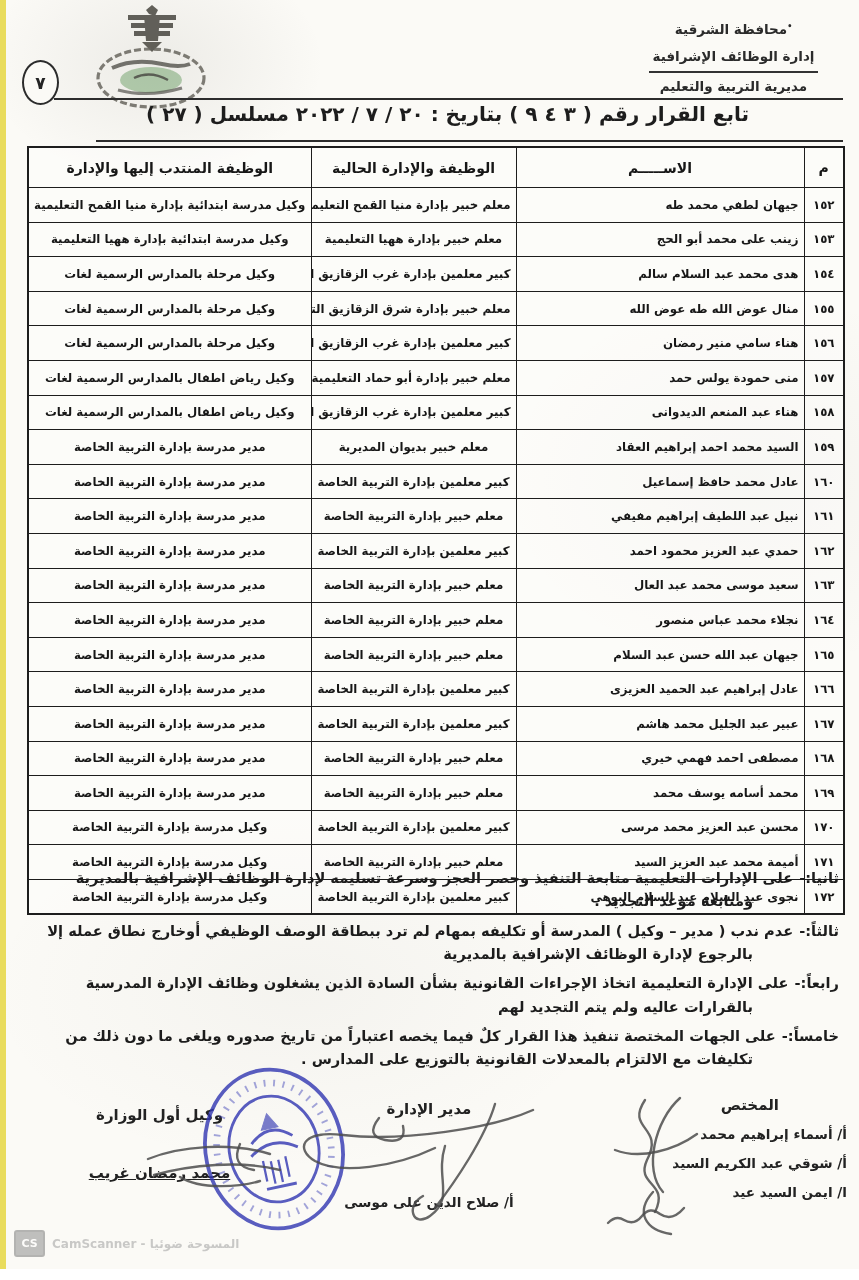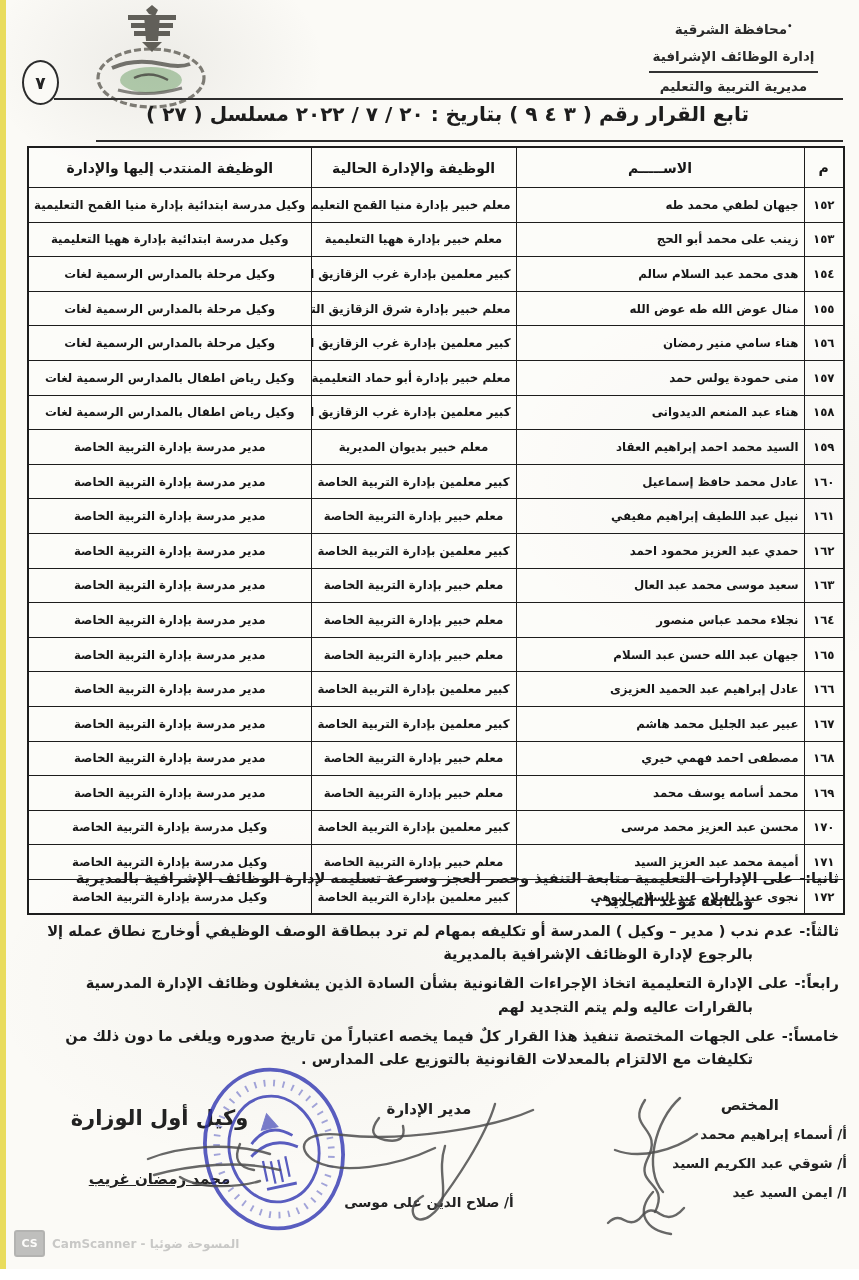--- a/index.html
+++ b/index.html
@@ -65,21 +65,21 @@
   .note { padding-right:86px; text-indent:-86px; margin-bottom:6px; }
   .note .lbl { margin-left:6px; }
 
   .sig-right  { position:absolute; right:12px;  top:1096px; width:245px; text-align:right; font-weight:bold; color:#222; }
   .sig-right .sig-title { margin-right:68px; font-size:15px; margin-bottom:12px; }
   .sig-right .sig-name  { font-size:13.6px; margin-bottom:13px; }
   .sig-mid    { position:absolute; right:300px; top:1100px; width:260px; text-align:center; font-weight:bold; color:#222; }
   .sig-mid .sig-title   { font-size:15px; }
   .sig-mid .sig-name    { font-size:13.6px; margin-top:76px; }
   .sig-left   { position:absolute; left:42px; top:1106px; width:235px; text-align:center; font-weight:bold; color:#222; }
-  .sig-left .sig-title  { font-size:21px; }
+  .sig-left .sig-title  { font-size:15px; }
   .sig-left .sig-name   { font-size:15px; margin-top:40px;text-decoration:underline; }
 
   .stamp { position:absolute; left:198px; top:1060px; width:152px; height:178px; transform:rotate(-12deg); opacity:.8; }
   .scrawl { position:absolute; pointer-events:none; }
   .scrawl path { fill:none; stroke:#4c4c4c; stroke-width:2.4; stroke-linecap:round; opacity:.85; }
 
   .watermark { position:absolute; left:14px; bottom:12px; direction:ltr; display:flex; align-items:center; gap:7px; opacity:.55; }
   .cs-box {
     width:27px; height:23px; background:#8f8f8f; color:#fff; border:2px solid #7a7a7a; border-radius:3px;
     display:flex; align-items:center; justify-content:center; font-size:11px; font-weight:bold;

